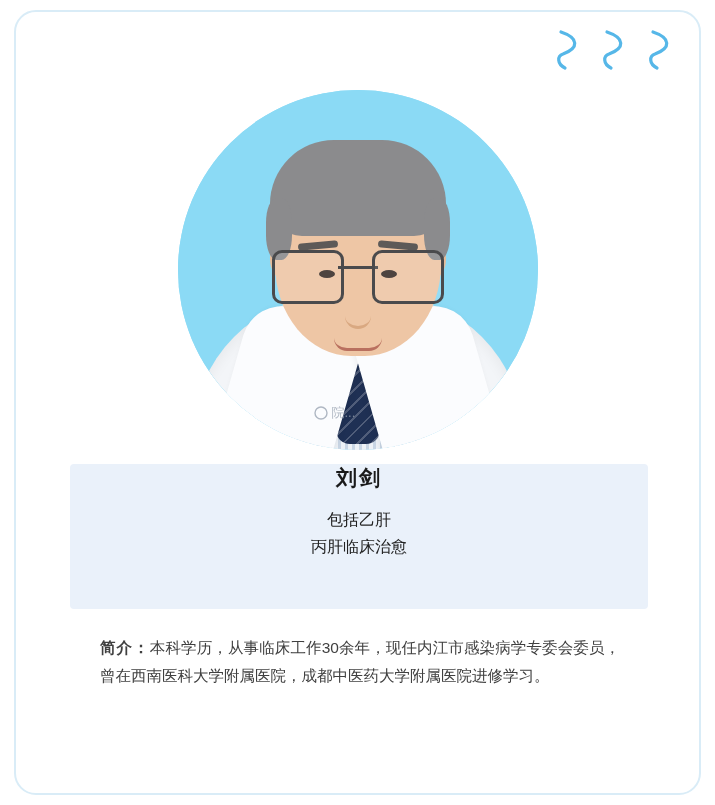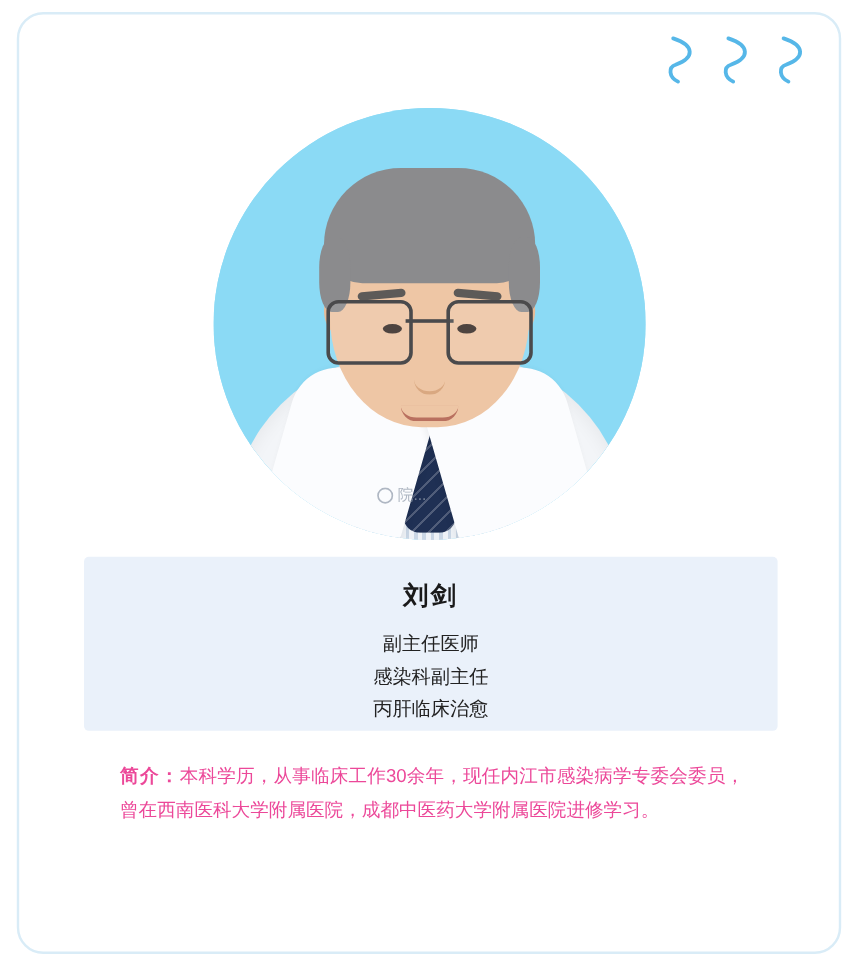--- a/index.html
+++ b/index.html
@@ -249,21 +249,20 @@
   .name-block {
     position: absolute;
     left: 54px;
     top: 452px;
     width: 578px;
     height: 145px;
     background: #eaf1fa;
     border-radius: 4px;
     text-align: center;
     box-sizing: border-box;
-    padding-top: 18px;
   }
   .name {
     font-size: 21px;
     font-weight: bold;
     color: #1a1a1a;
     letter-spacing: 2px;
     margin: 0 0 14px 0;
   }
   .subline {
     font-size: 16px;
@@ -271,21 +270,21 @@
     line-height: 27px;
     margin: 0;
   }
 
   .para {
     position: absolute;
     left: 84px;
     width: 520px;
     font-size: 15.5px;
     line-height: 28px;
-    color: #ec4899;
+    color: #404040;
     text-align: justify;
   }
   .para .lbl {
     font-weight: bold;
     letter-spacing: 1px;
   }
   .para-intro { top: 606px; }
   .para-skill { top: 672px; }
 </style>
 </head>
@@ -342,22 +341,21 @@
         <svg width="14" height="14" viewBox="0 0 14 14">
           <circle cx="7" cy="7" r="6" fill="none" stroke="rgba(150,160,175,0.75)" stroke-width="1.4"></circle>
         </svg>
         <span>院...</span>
       </div>
     </div>
   </div>
 
   <div class="name-block">
     <p class="name">刘剑</p>
-    <p class="subline">副主任医师</p>
-    <p class="subline">感染科副主任</p>
+    <p class="subline">包括乙肝</p>
     <p class="subline">丙肝临床治愈</p>
   </div>
 
   <p class="para para-intro">
     <span class="lbl">简介：</span><span>本科学历，从事临床工作30余年，现任内江市感染病学专委会委员，曾在西南医科大学附属医院，成都中医药大学附属医院进修学习。</span>
   </p>
 
 
 </div>
 

